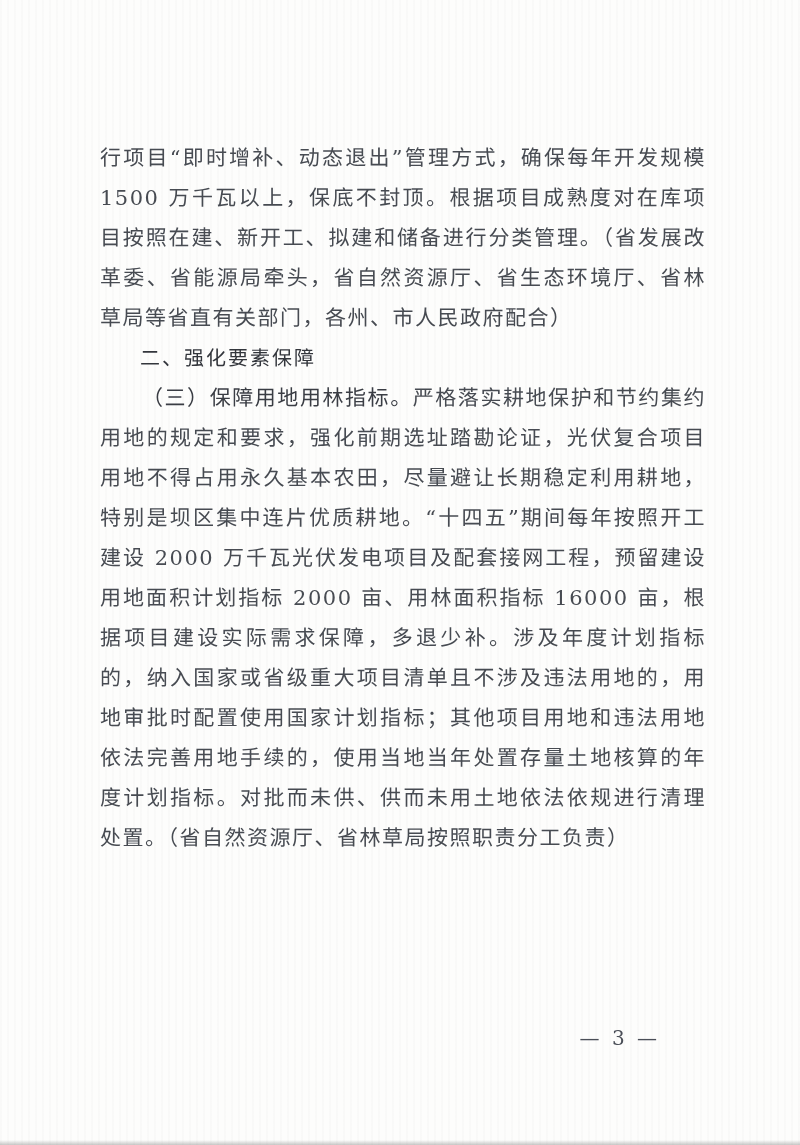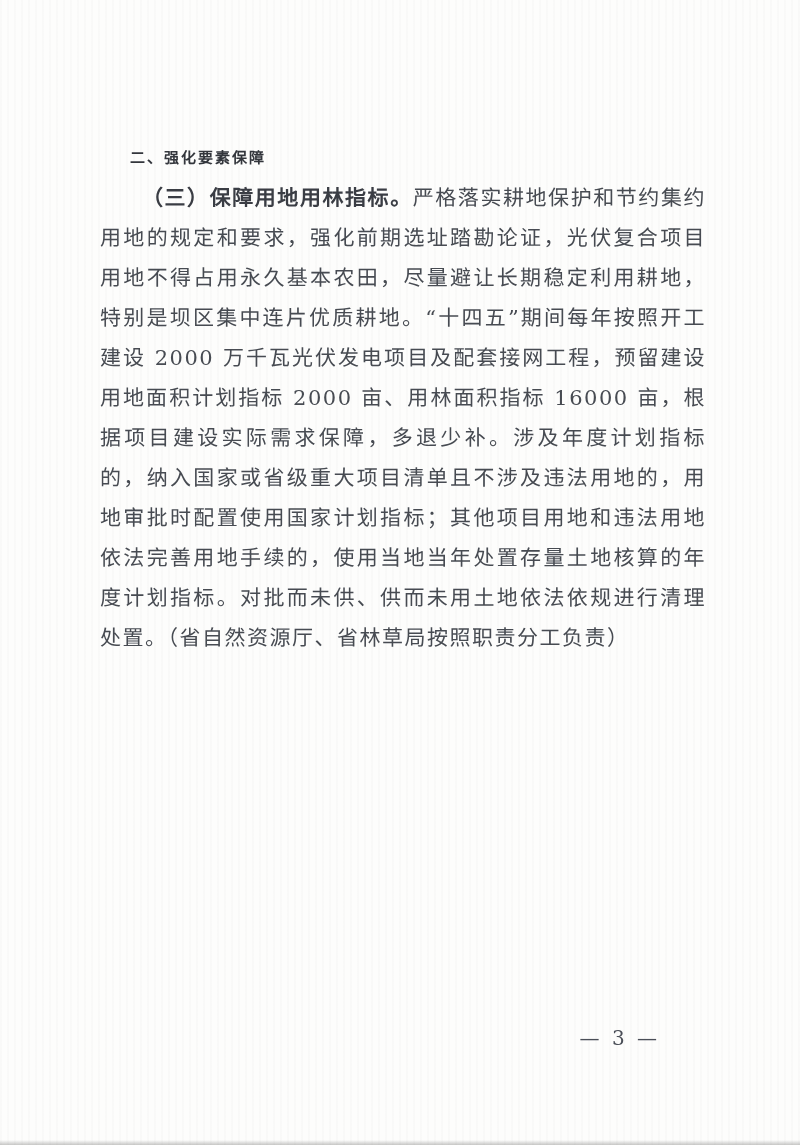--- a/index.html
+++ b/index.html
@@ -42,29 +42,29 @@
     padding: 0;
   }
   .para-indent {
     text-indent: 2em;
   }
   .section-heading {
     margin: 0;
     padding: 0;
     text-indent: 2em;
     font-family: "Liberation Sans", "DejaVu Sans", sans-serif;
-    font-size: 15px;
+    font-size: 20px;
     line-height: 40px;
-    font-weight: 700;
+    font-weight: 400;
     letter-spacing: 2px;
     color: #33363c;
     text-align: left;
   }
   .para-lead {
-    font-weight: 700;
+    font-weight: 400;
     color: #3a3d44;
   }
   .page-number {
     position: absolute;
     top: 1018px;
     right: 140px;
     line-height: 40px;
     font-family: "DejaVu Serif", "Liberation Serif", serif;
     font-size: 20px;
     letter-spacing: 3px;
@@ -81,20 +81,21 @@
     pointer-events: none;
   }
 </style>
 </head>
 <body>
 
 <div class="scan-page">
 
   <div class="content">
 
+    <p class="para-continuation">行项目“即时增补、动态退出”管理方式，确保每年开发规模 1500 万千瓦以上，保底不封顶。根据项目成熟度对在库项目按照在建、新开工、拟建和储备进行分类管理。（省发展改革委、省能源局牵头，省自然资源厅、省生态环境厅、省林草局等省直有关部门，各州、市人民政府配合）</p>
 
     <p class="section-heading">二、强化要素保障</p>
 
     <p class="para-indent"><span class="para-lead">（三）保障用地用林指标。</span><span>严格落实耕地保护和节约集约用地的规定和要求，强化前期选址踏勘论证，光伏复合项目用地不得占用永久基本农田，尽量避让长期稳定利用耕地，特别是坝区集中连片优质耕地。“十四五”期间每年按照开工建设 2000 万千瓦光伏发电项目及配套接网工程，预留建设用地面积计划指标 2000 亩、用林面积指标 16000 亩，根据项目建设实际需求保障，多退少补。涉及年度计划指标的，纳入国家或省级重大项目清单且不涉及违法用地的，用地审批时配置使用国家计划指标；其他项目用地和违法用地依法完善用地手续的，使用当地当年处置存量土地核算的年度计划指标。对批而未供、供而未用土地依法依规进行清理处置。（省自然资源厅、省林草局按照职责分工负责）</span></p>
 
 
   </div>
 
   <div class="page-number">— 3 —</div>
 

